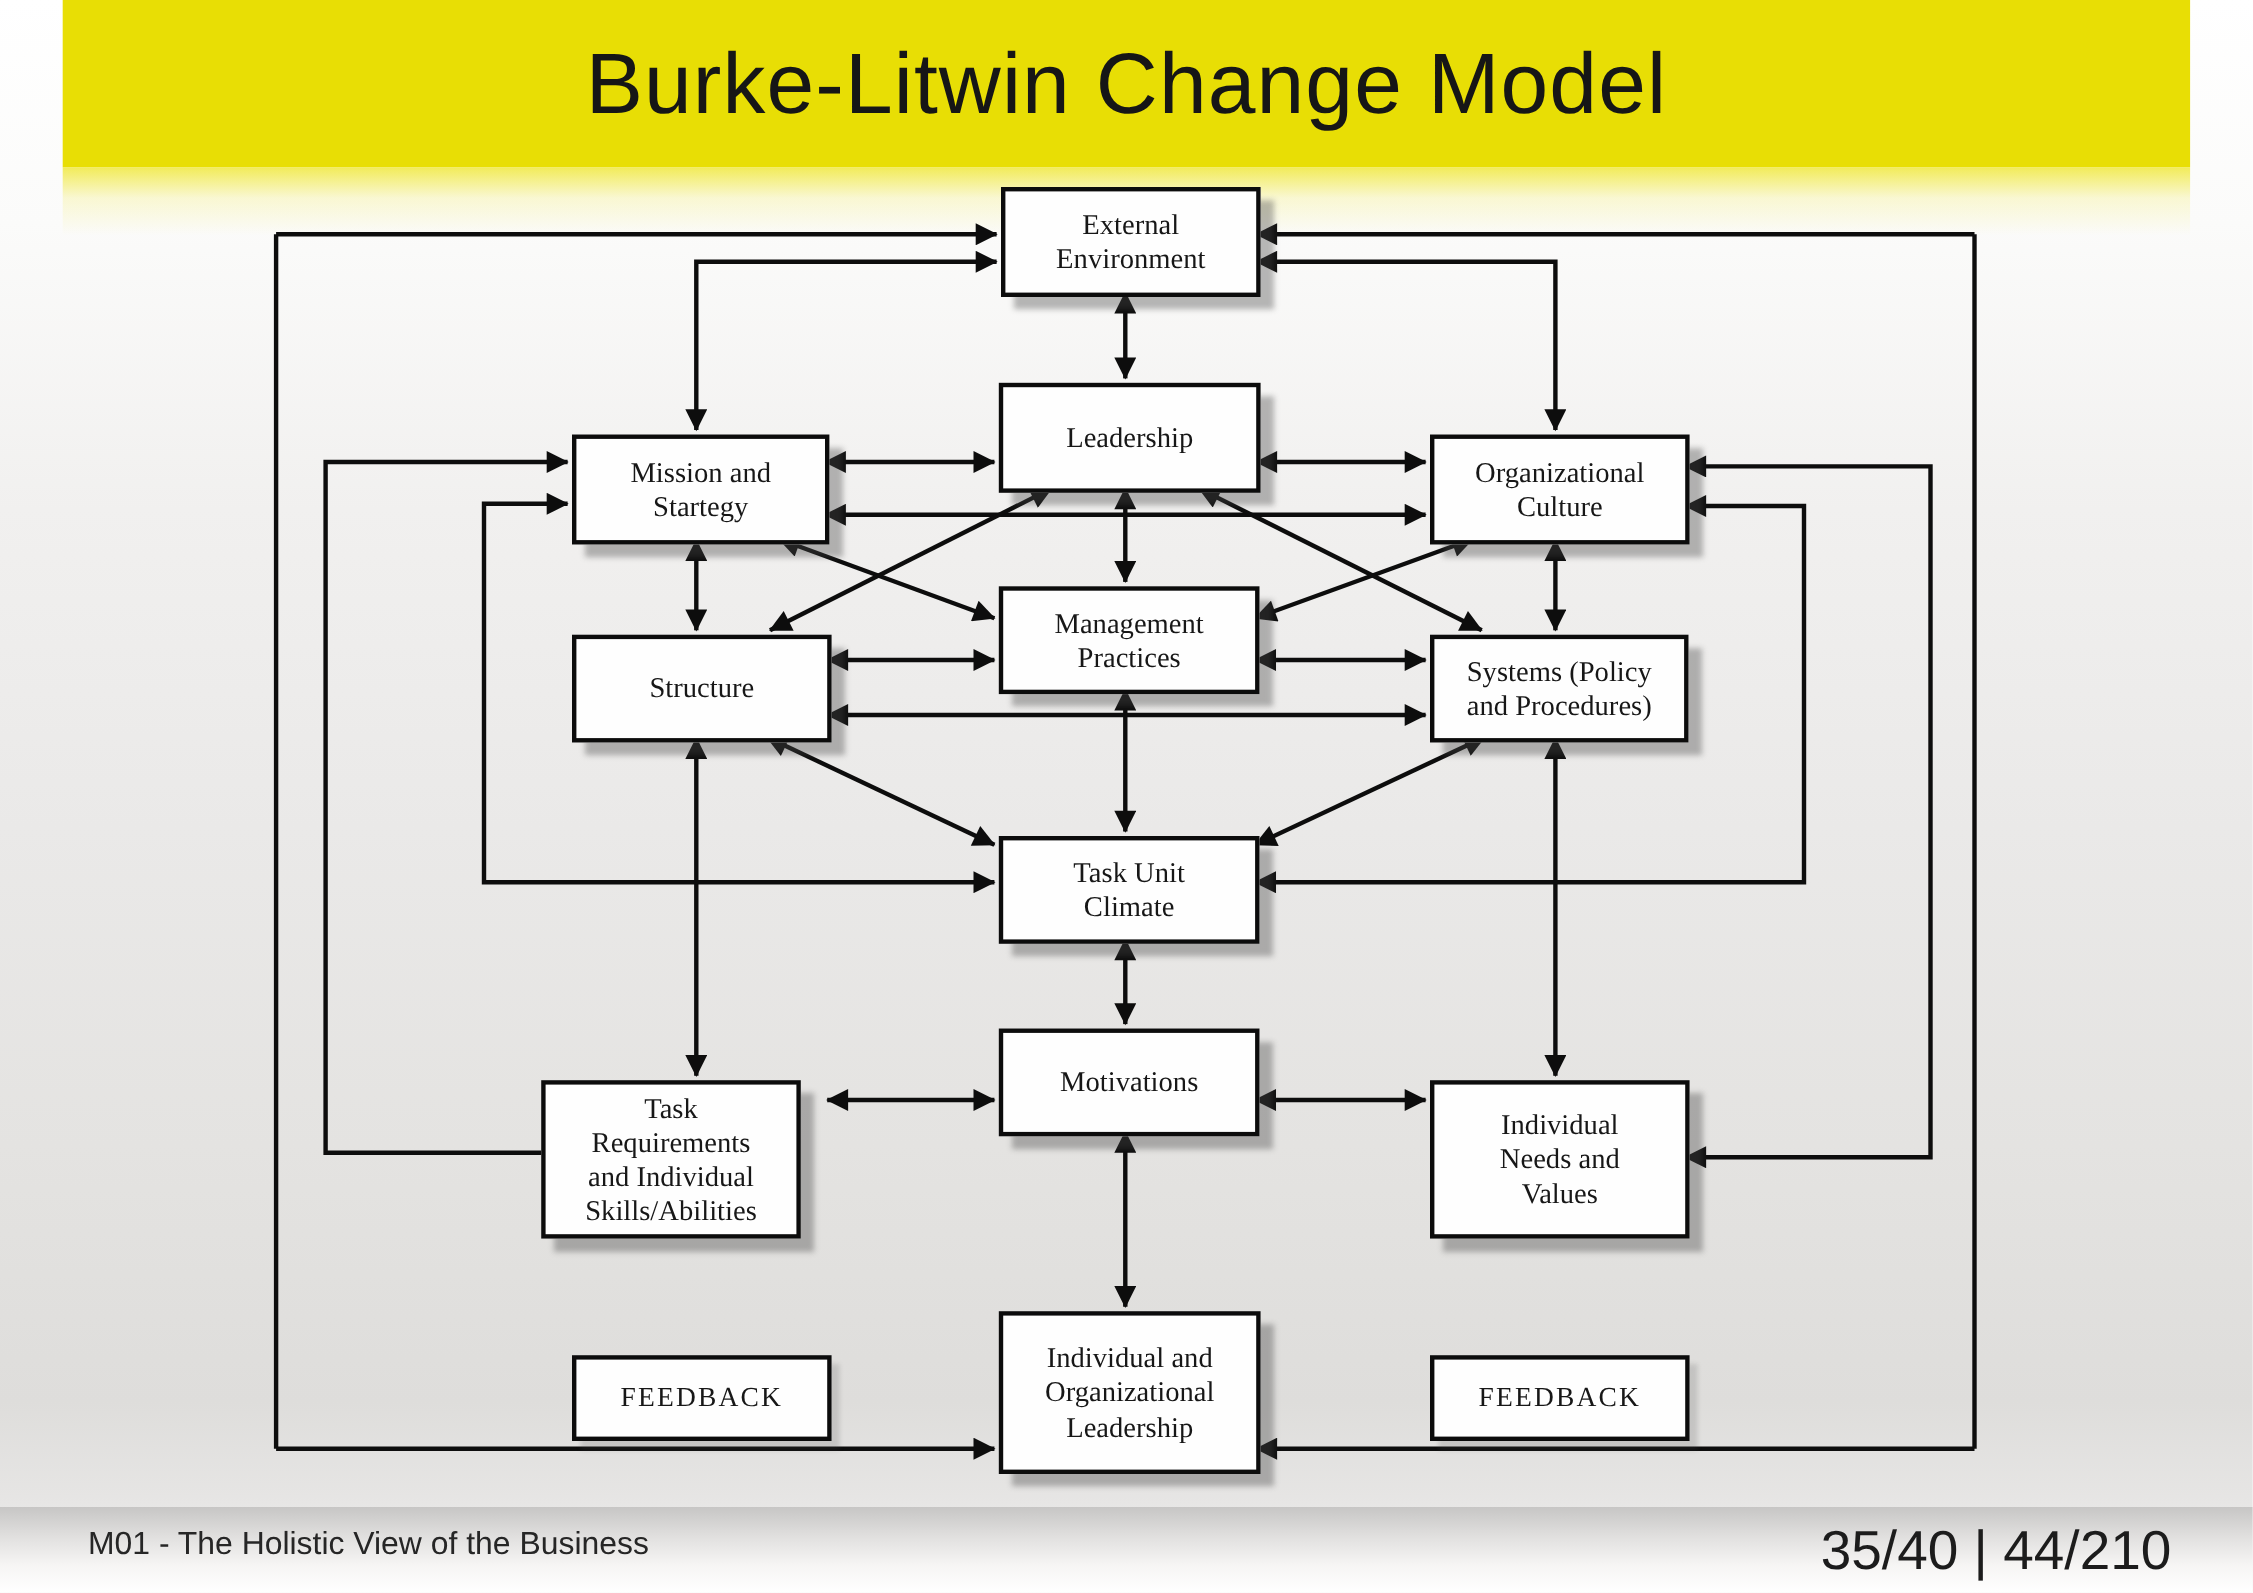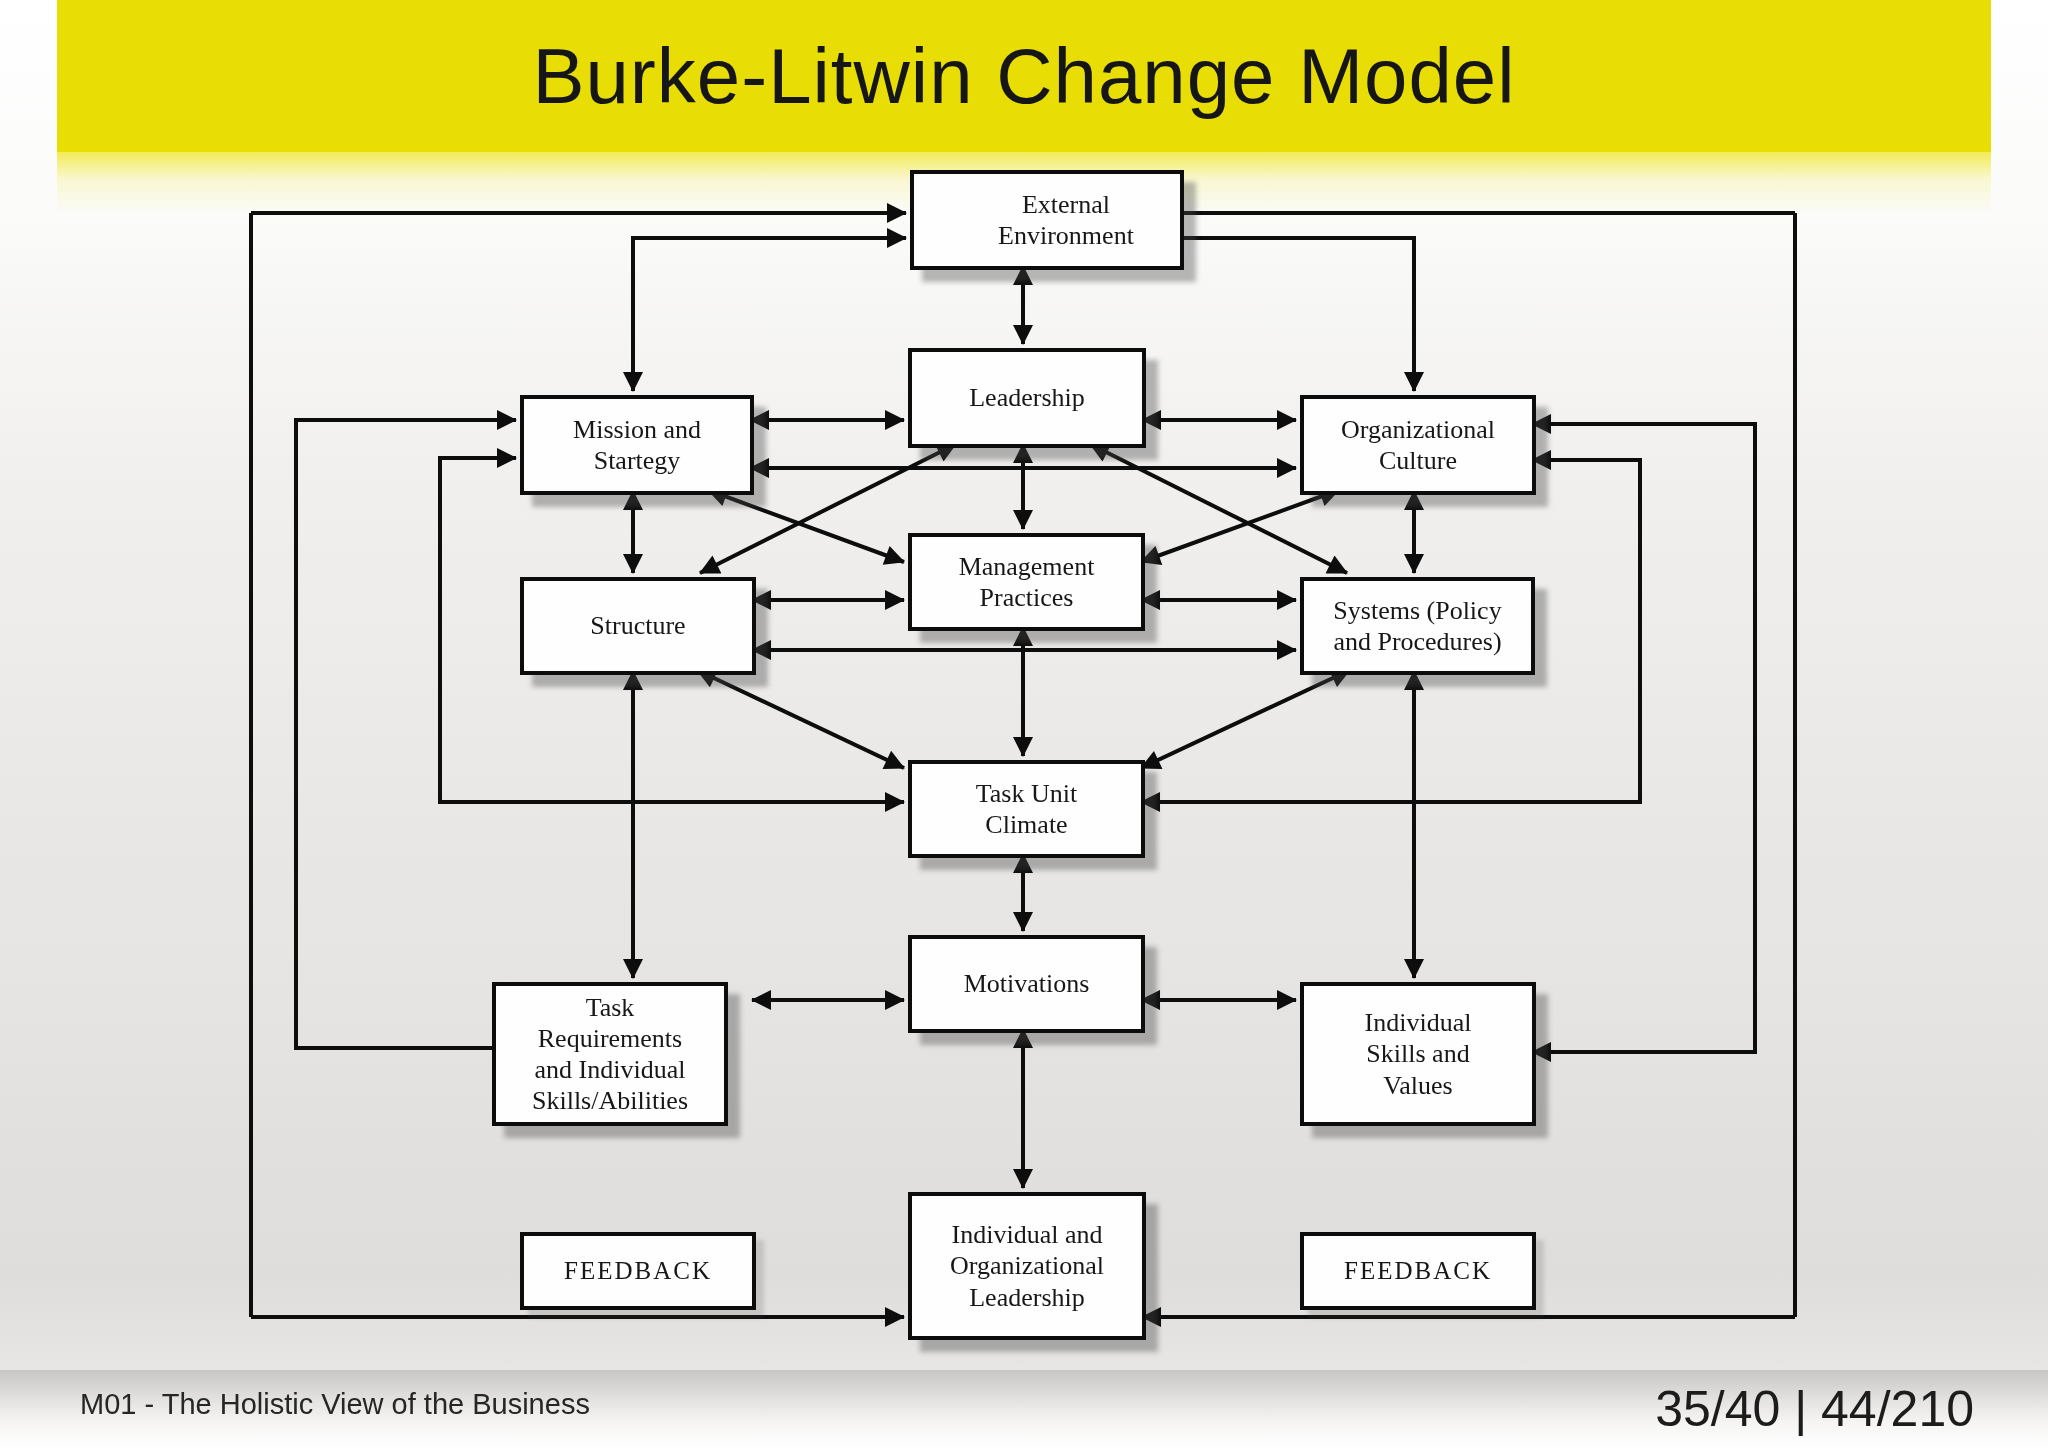--- a/index.html
+++ b/index.html
@@ -76,21 +76,21 @@
     <path d="M1350,670 L1141,768" marker-start="url(#ah)" marker-end="url(#ah)"></path>
 
     <path d="M633,391 V238 H906" marker-start="url(#ah)" marker-end="url(#ah)"></path>
     <path d="M1414,391 V238 H1142" marker-start="url(#ah)" marker-end="url(#ah)"></path>
     <path d="M516,420 H296 V1048 H516" marker-start="url(#ah)" marker-end="url(#ah)"></path>
     <path d="M516,458 H440 V802 H904" marker-start="url(#ah)" marker-end="url(#ah)"></path>
     <path d="M1532,424 H1755 V1052 H1532" marker-start="url(#ah)" marker-end="url(#ah)"></path>
     <path d="M1532,460 H1640 V802 H1141" marker-start="url(#ah)" marker-end="url(#ah)"></path>
   </svg>
 
-  <div class="node" style="left:910px;top:170px;width:228px;height:92px;padding-left:38px;">
+  <div class="node" style="left:910px;top:170px;width:228px;height:92px;">
       <span>External
 Environment</span>
     </div>
   <div class="node" style="left:908px;top:348px;width:230px;height:92px;">
       <span>Leadership</span>
     </div>
   <div class="node" style="left:520px;top:395px;width:226px;height:92px;">
       <span>Mission and
 Startegy</span>
     </div>
@@ -117,21 +117,21 @@
       <span>Motivations</span>
     </div>
   <div class="node" style="left:492px;top:982px;width:228px;height:136px;font-family:Liberation Serif, serif;">
       <span>Task
 Requirements
 and Individual
 Skills/Abilities</span>
     </div>
   <div class="node" style="left:1300px;top:982px;width:228px;height:136px;">
       <span>Individual
-Skills and
+Needs and
 Values</span>
     </div>
   <div class="node" style="left:908px;top:1192px;width:230px;height:140px;">
       <span>Individual and
 Organizational
 Leadership</span>
     </div>
   <div class="node feedback" style="left:520px;top:1232px;width:228px;height:70px;">
       <span>FEEDBACK</span>
     </div>

